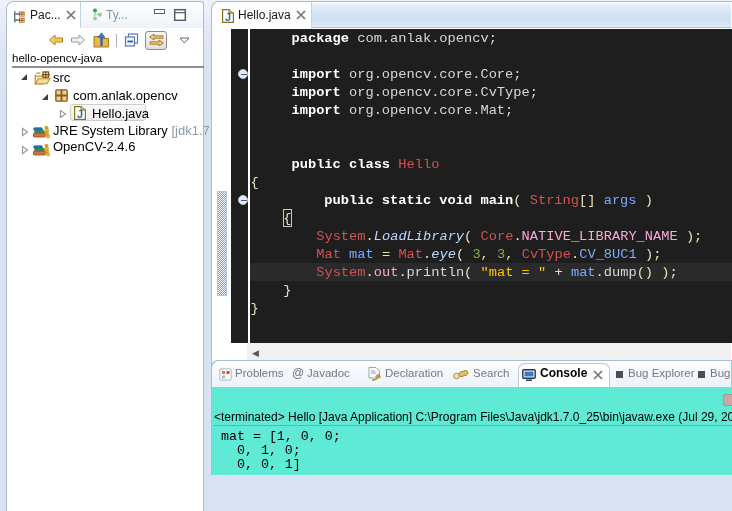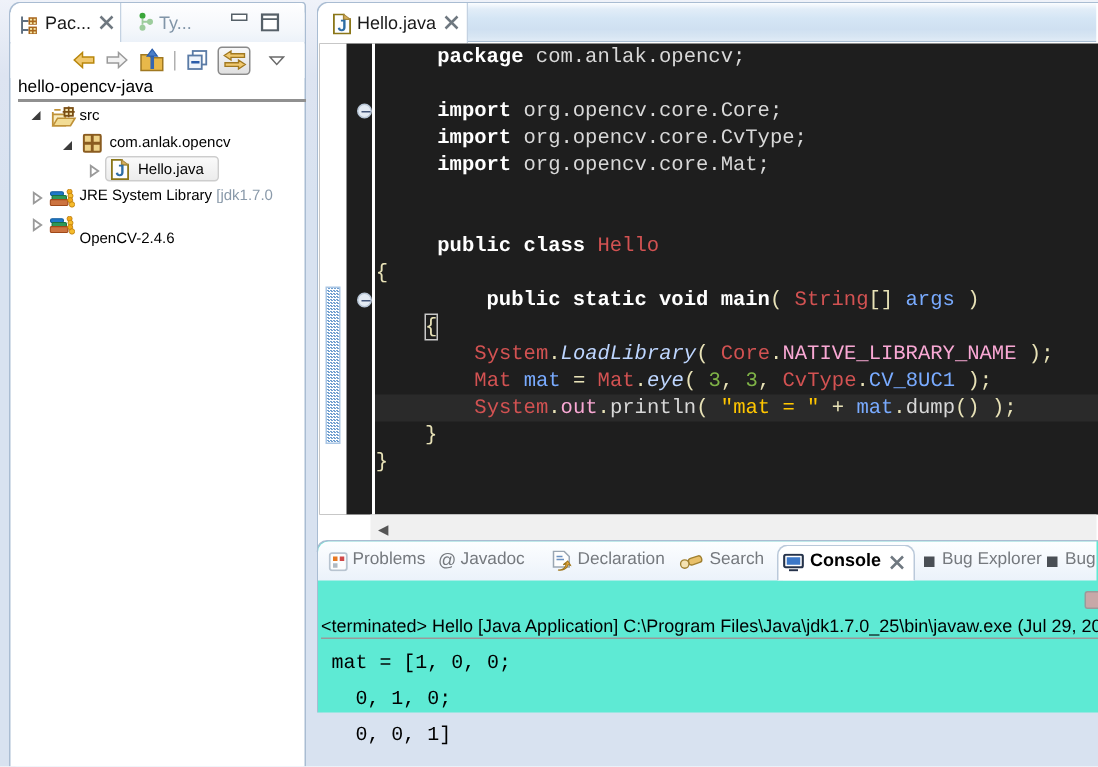--- a/index.html
+++ b/index.html
@@ -11,21 +11,21 @@
   #leftpanel { left:6px; top:1px; width:198px; height:510px; background:#fff;
     border:1px solid #a9bcd2; border-bottom:none; border-radius:8px 3px 0 0; }
   #lp-tabs { position:absolute; left:0; top:0; width:196px; height:26px;
     background:linear-gradient(#fefeff,#f4f7fb 70%,#ecf2f9); border-radius:8px 8px 0 0; }
   #pac-tab { position:absolute; left:0; top:0; height:26px; width:74px; background:#fff;
     border-right:1px solid #c4d2e2; border-radius:8px 0 0 0; }
   .tabtext { font-size:12px; color:#1a1a1a; }
   .graytext { color:#8195a8; }
 
   
-  .treerow { position:absolute; font-size:10px; color:#000; white-space:nowrap; line-height:18px; height:18px; }
+  .treerow { position:absolute; font-size:13px; color:#000; white-space:nowrap; line-height:18px; height:18px; }
 
   
   #editorpanel { left:211px; top:1px; width:521px; height:367px; background:#fff;
     border:1px solid #a9bcd2; border-right:none; border-radius:8px 0 0 0; }
   #ed-tabs { position:absolute; left:0; top:0; width:519px; height:26px;
     background:linear-gradient(180deg,#fbfdff 0px,#e2edf8 4px,#d5e6f5 10px,#cfe0f1 70%,#d8e6f3 90%,#e0ebf7); border-radius:8px 0 0 0; border-bottom:1px solid #a9bed2; }
   #ed-tab-sel { position:absolute; left:0; top:0; width:100px; height:27px; background:#fff;
     border-right:1px solid #c4d2e2; border-radius:8px 0 0 0; }
   #ed-body { position:absolute; left:1px; top:27px; width:519px; height:314px; background:#1e1e1e; }
   #ed-ruler { position:absolute; left:0px; top:0px; width:18px; height:314px; background:#fff; }
@@ -55,21 +55,21 @@
   #bottompanel { left:211px; top:360px; width:521px; height:115px; background:#5eead4;
     border:1px solid #a9bcd2; border-right:none; border-bottom:none; border-radius:7px 0 0 0; }
   #bt-tabs { position:absolute; left:0; top:0; width:519px; height:26px;
     background:linear-gradient(#fdfeff,#ebf2fa); border-radius:7px 0 0 0; }
   .btab { position:absolute; top:0; height:26px; font-size:11.5px; color:#75797e; line-height:25px; white-space:nowrap; }
   #console-tab { position:absolute; left:306px; top:2px; width:92px; height:24px; background:#fff;
     border:1px solid #bac9da; border-bottom:none; border-radius:7px 7px 0 0; }
   #conslabel { position:absolute; left:2px; top:49px; width:519px; height:16px; font-size:12px; color:#000;
     white-space:nowrap; border-bottom:1.5px solid #9a9a9a; overflow:hidden; }
   #consout { position:absolute; left:9px; top:69px; font-family:"Liberation Mono", monospace;
-    font-size:13.3px; line-height:24px; color:#000; }
+    font-size:13.3px; line-height:14px; color:#000; }
 </style>
 </head>
 <body>
 
 <div class="abs" id="leftpanel">
   <div id="lp-tabs">
     <div id="pac-tab"></div>
     <svg class="abs" style="left:6px;top:7px" width="13" height="14" viewBox="0 0 13 14">
       <path d="M1.7 2 V13.5 M1.7 5 H6 M1.7 11 H6" stroke="#5f6f80" stroke-width="1.3" fill="none"></path>
       <rect x="6" y="2.5" width="5.6" height="5" fill="#a8661c"></rect>
@@ -184,21 +184,21 @@
     </svg>
     <svg class="abs" style="left:26px;top:141.5px" width="17" height="13" viewBox="0 0 17 13">
       <rect x="0.7" y="1.8" width="8.6" height="2.5" rx="1" fill="#1e78c8" stroke="#105a9a" stroke-width="0.7"></rect>
       <rect x="1.7" y="4.3" width="9.6" height="2.8" rx="0.8" fill="#2e9858" stroke="#1a7040" stroke-width="0.7"></rect>
       <rect x="0.5" y="7.1" width="11.8" height="3.9" rx="0.8" fill="#cc7340" stroke="#a04818" stroke-width="0.8"></rect>
       <circle cx="13.4" cy="1.8" r="1.7" fill="#f0a818" stroke="#b87808" stroke-width="0.5"></circle>
       <circle cx="14" cy="4.6" r="1.7" fill="#f6bc2c" stroke="#b87808" stroke-width="0.5"></circle>
       <circle cx="13.8" cy="7.4" r="1.7" fill="#f0a818" stroke="#b87808" stroke-width="0.5"></circle>
       <circle cx="15" cy="10.3" r="1.8" fill="#f6bc2c" stroke="#b87808" stroke-width="0.5"></circle>
     </svg>
-    <span class="treerow" style="left:46px;top:149px">OpenCV-2.4.6</span>
+    <span class="treerow" style="left:46px;top:136px">OpenCV-2.4.6</span>
   </div>
 </div>
 
 <div class="abs" id="editorpanel">
   <div id="ed-tabs">
     <div id="ed-tab-sel"></div>
     <svg class="abs" style="left:10px;top:7px" width="12" height="14" viewBox="0 0 12 14">
       <path d="M0.6 0.6 H7.2 V3.8 H11.4 V13.4 H0.6 Z" fill="#fdfeff" stroke="#8a7618" stroke-width="1.2"></path>
       <path d="M7.2 0.6 L11.4 3.8 H7.2 Z" fill="#d8b05c" stroke="#a8883c" stroke-width="0.7"></path>
       <text x="6" y="11.5" font-size="11" font-weight="bold" fill="#2e6da4" text-anchor="middle" font-family="Liberation Sans">J</text>

